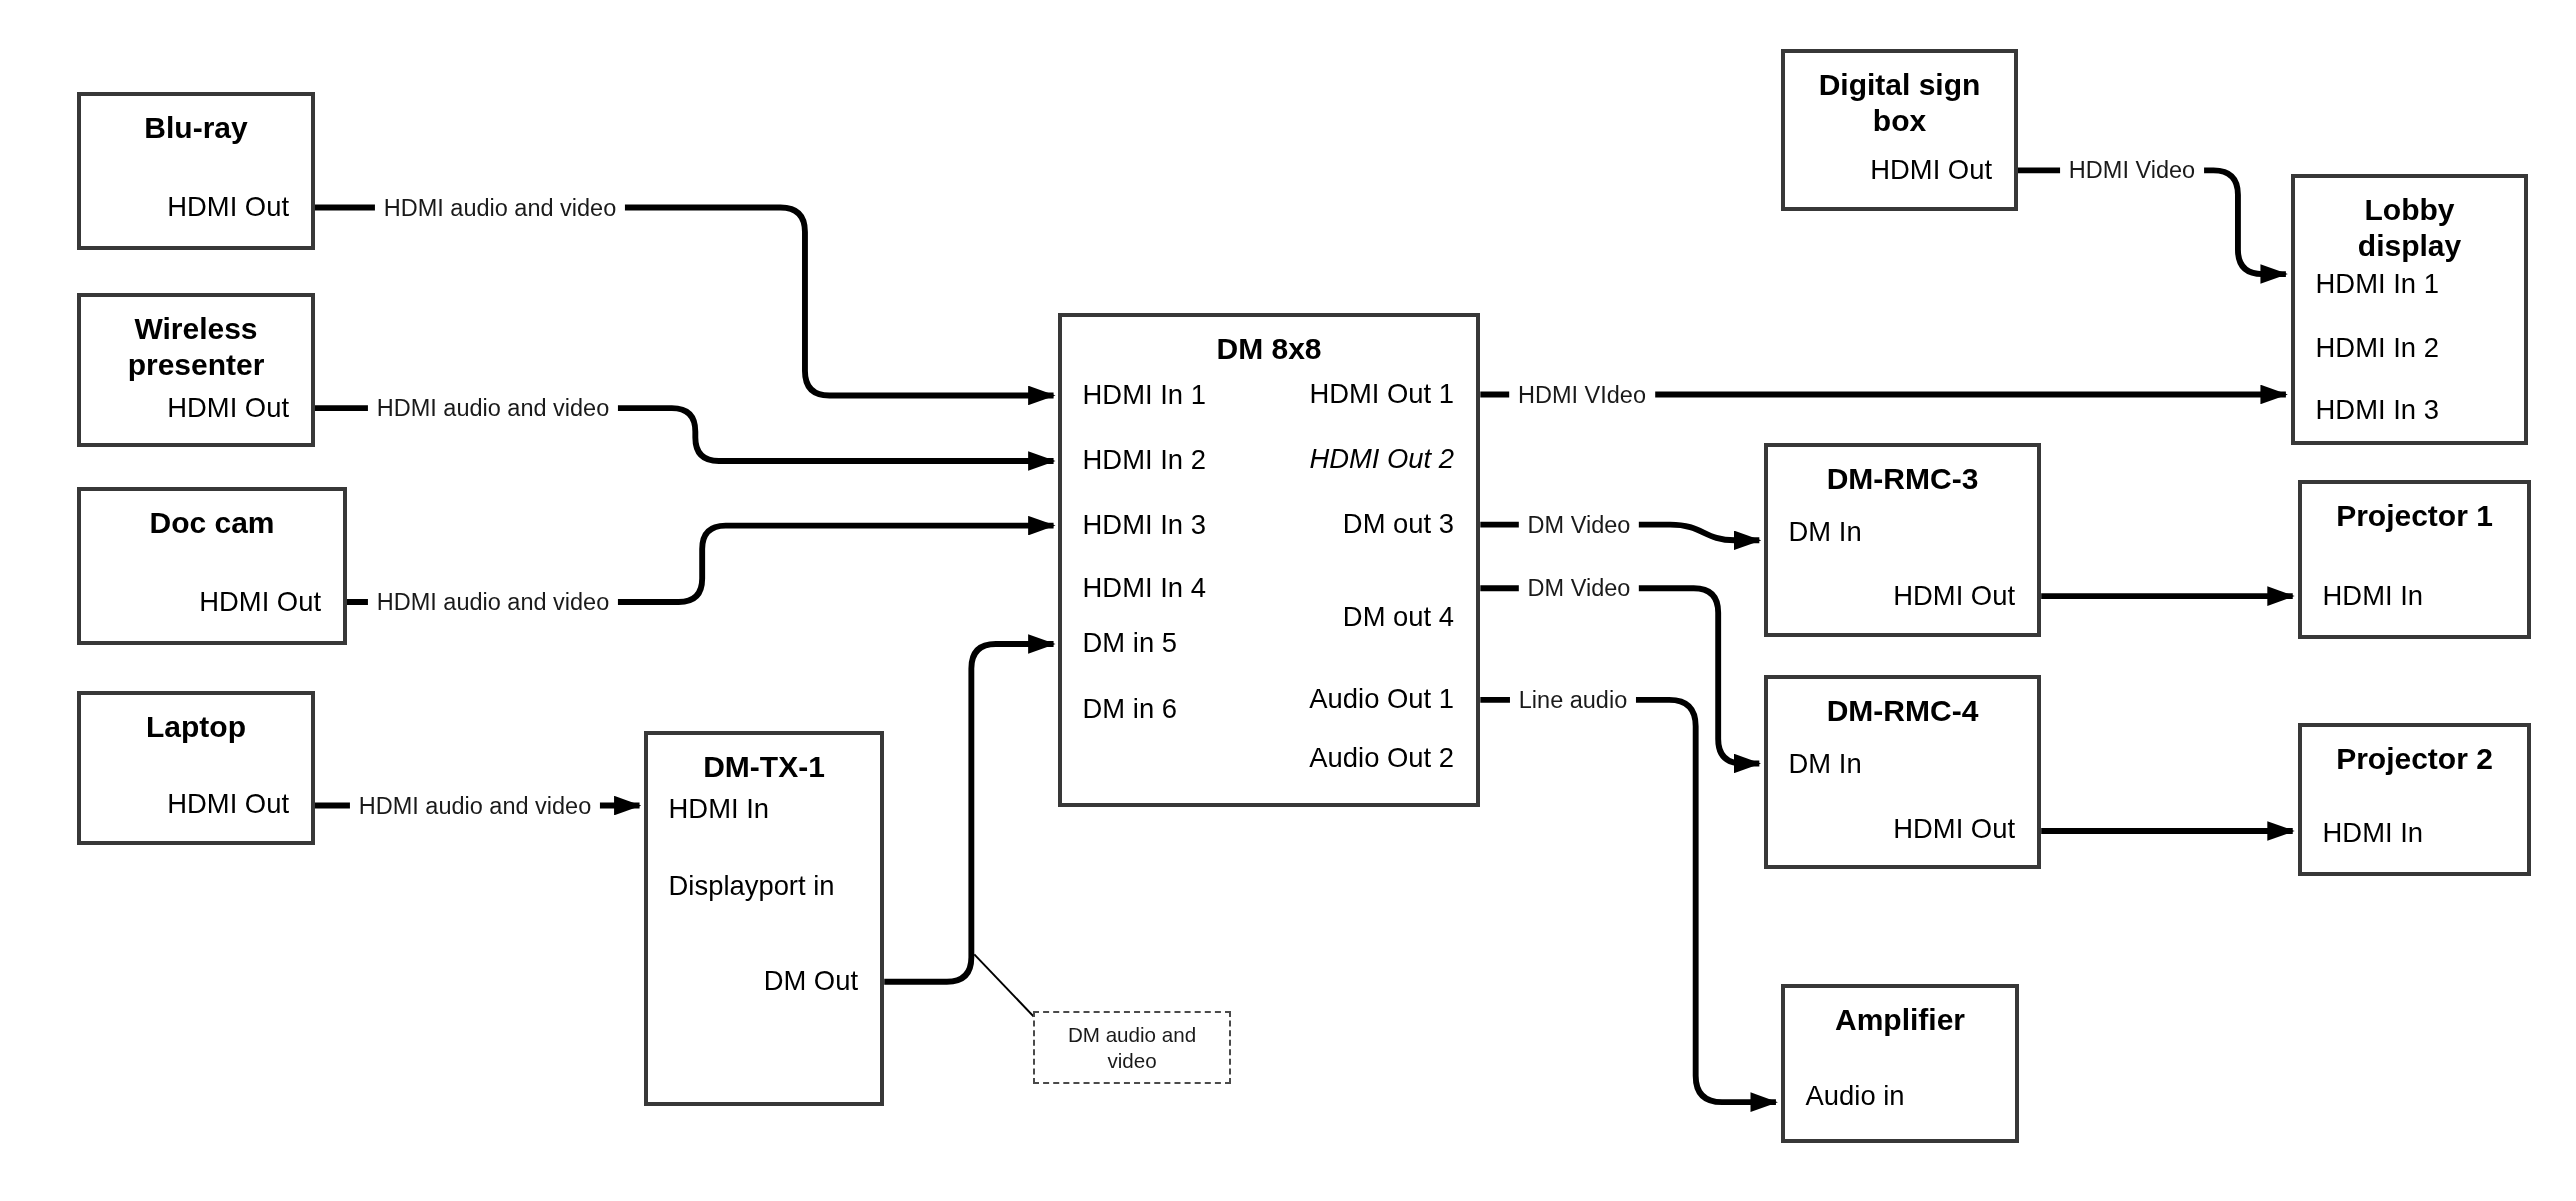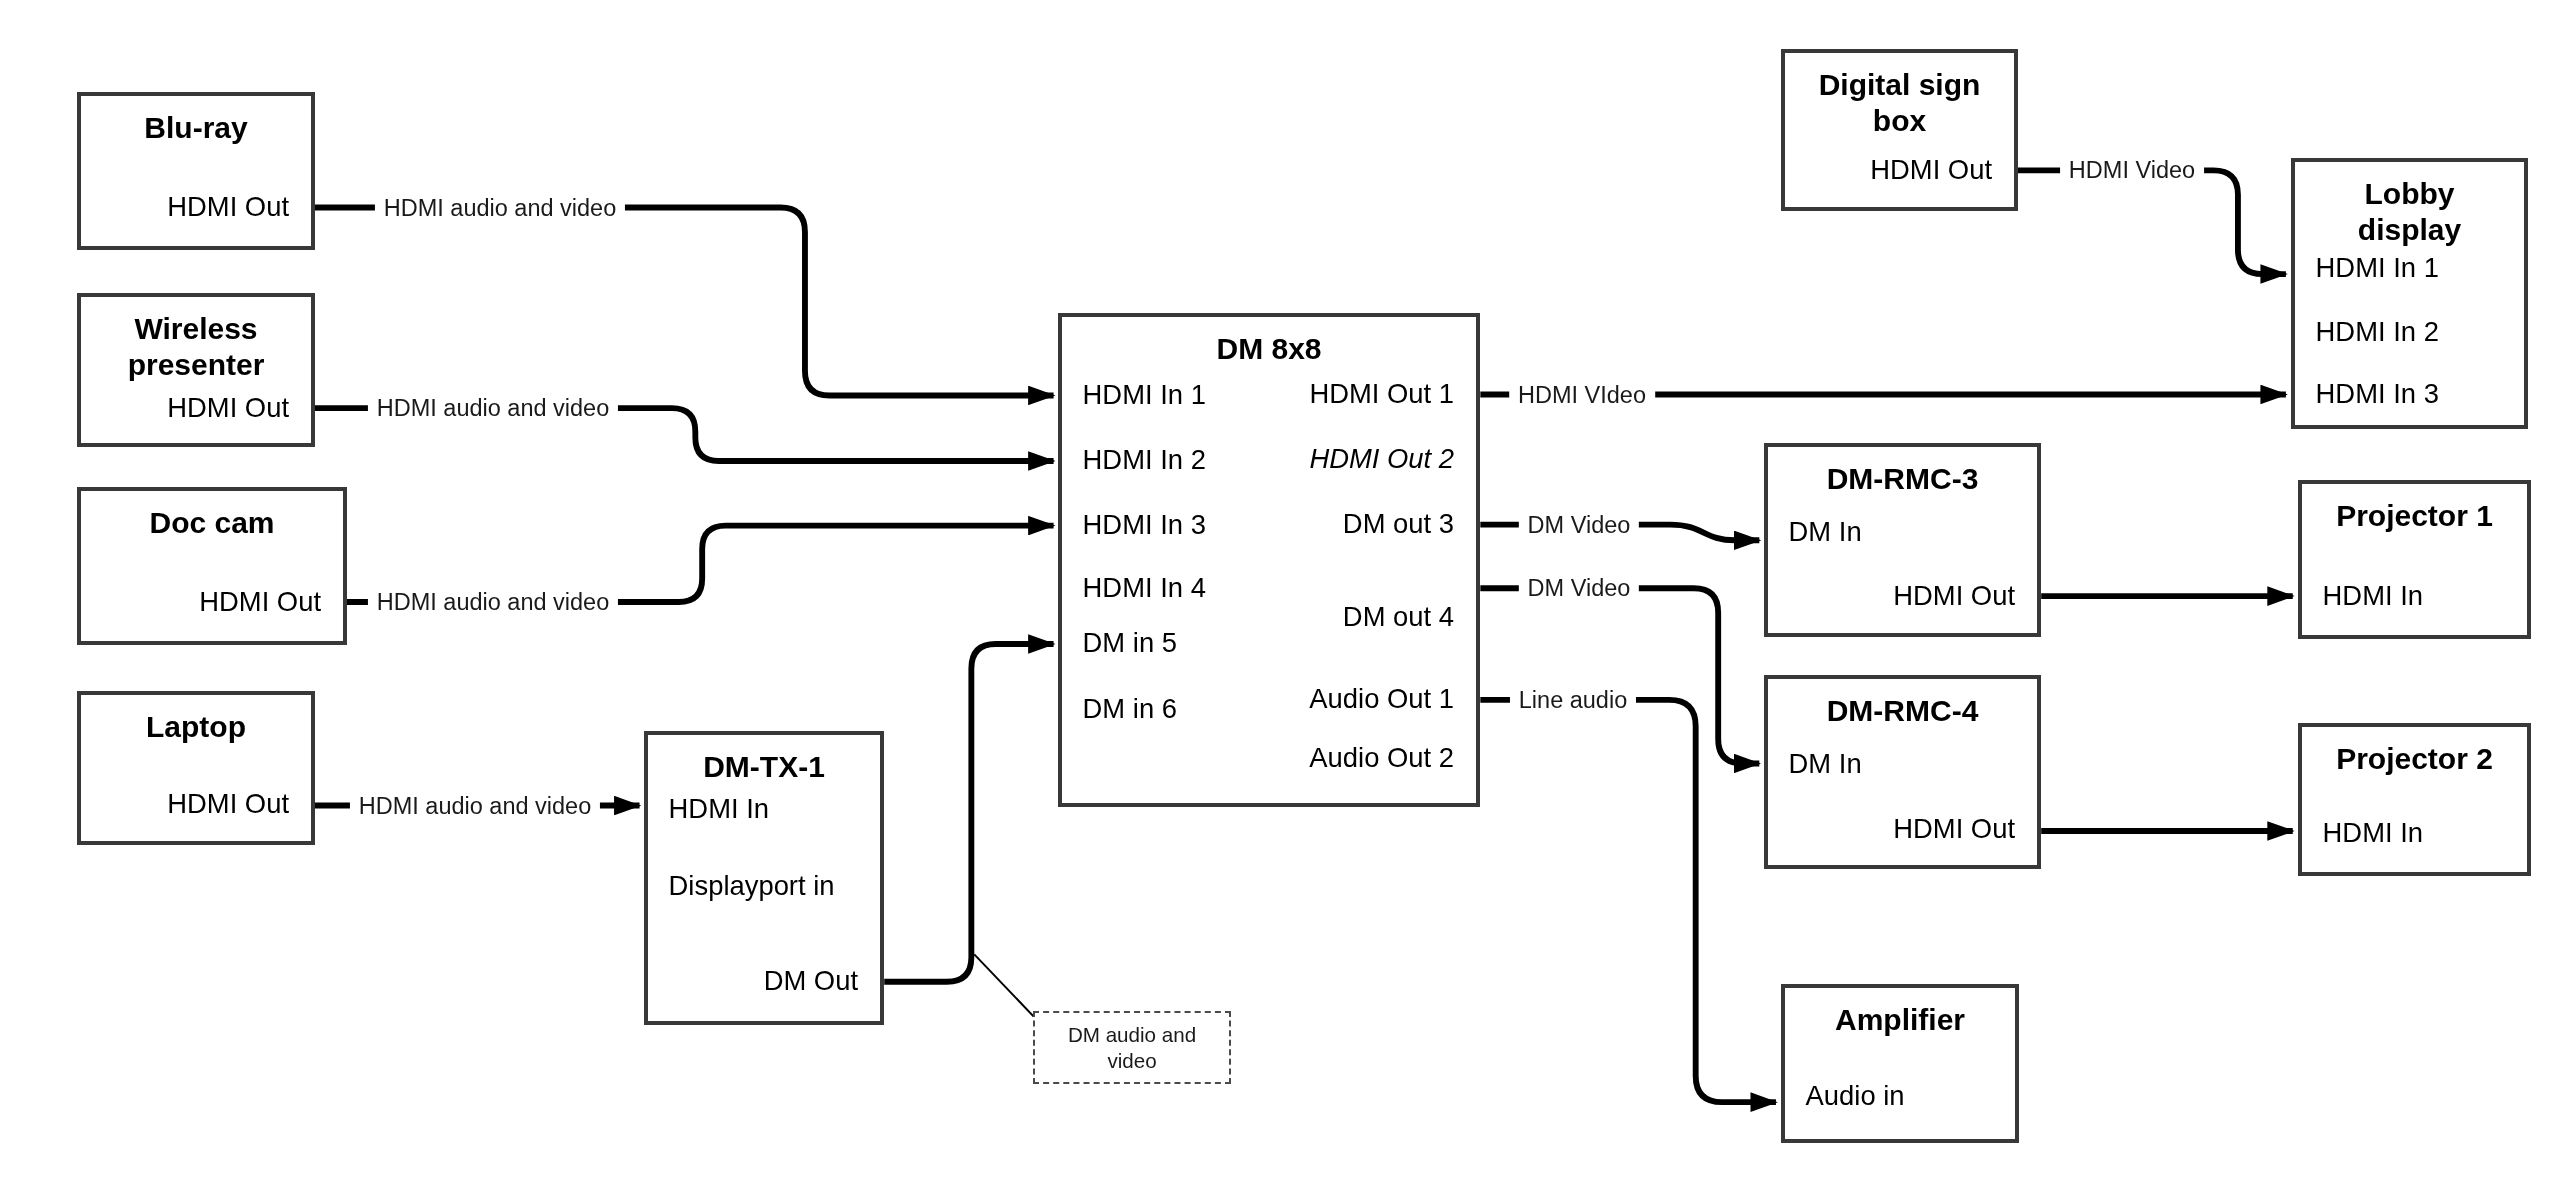--- a/index.html
+++ b/index.html
@@ -102,21 +102,21 @@
         <div class="port right" style="top: 95px;">HDMI Out</div>
       </div>
       <div class="node" style="left: 77px; top: 487px; width: 270px; height: 158px;">
         <div class="node-title">Doc cam</div>
         <div class="port right" style="top: 95px;">HDMI Out</div>
       </div>
       <div class="node" style="left: 77px; top: 691px; width: 238px; height: 154px;">
         <div class="node-title">Laptop</div>
         <div class="port right" style="top: 93px;">HDMI Out</div>
       </div>
-      <div class="node" style="left: 644px; top: 731px; width: 240px; height: 294px;">
+      <div class="node" style="left: 644px; top: 731px; width: 240px; height: 375px;">
         <div class="node-title">DM-TX-1</div>
         <div class="port left" style="top: 58px;">HDMI In</div>
         <div class="port left" style="top: 135px;">Displayport in</div>
         <div class="port right" style="top: 230px;">DM Out</div>
       </div>
       <div class="node" style="left: 1058px; top: 313px; width: 422px; height: 494px;">
         <div class="node-title">DM 8x8</div>
         <div class="port left" style="top: 62px;">HDMI In 1</div>
         <div class="port left" style="top: 127px;">HDMI In 2</div>
         <div class="port left" style="top: 192px;">HDMI In 3</div>
@@ -128,21 +128,21 @@
         <div class="port right" style="top: 191px;">DM out 3</div>
         <div class="port right" style="top: 255px; margin-top: 29px;">DM out 4</div>
         <div class="port right" style="top: 366px;">Audio Out 1</div>
         <div class="port right" style="top: 425px;">Audio Out 2</div>
       </div>
       <div class="node" style="left: 1781px; top: 49px; width: 237px; height: 162px;">
         <div class="node-title">Digital sign
 box</div>
         <div class="port right" style="top: 101px;">HDMI Out</div>
       </div>
-      <div class="node" style="left: 2291px; top: 158px; width: 237px; height: 271px;">
+      <div class="node" style="left: 2291px; top: 174px; width: 237px; height: 271px;">
         <div class="node-title">Lobby
 display</div>
         <div class="port left" style="top: 90px;">HDMI In 1</div>
         <div class="port left" style="top: 154px;">HDMI In 2</div>
         <div class="port left" style="top: 216px;">HDMI In 3</div>
       </div>
       <div class="node" style="left: 1764px; top: 443px; width: 277px; height: 194px;">
         <div class="node-title">DM-RMC-3</div>
         <div class="port left" style="top: 69px;">DM In</div>
         <div class="port right" style="top: 133px;">HDMI Out</div>

